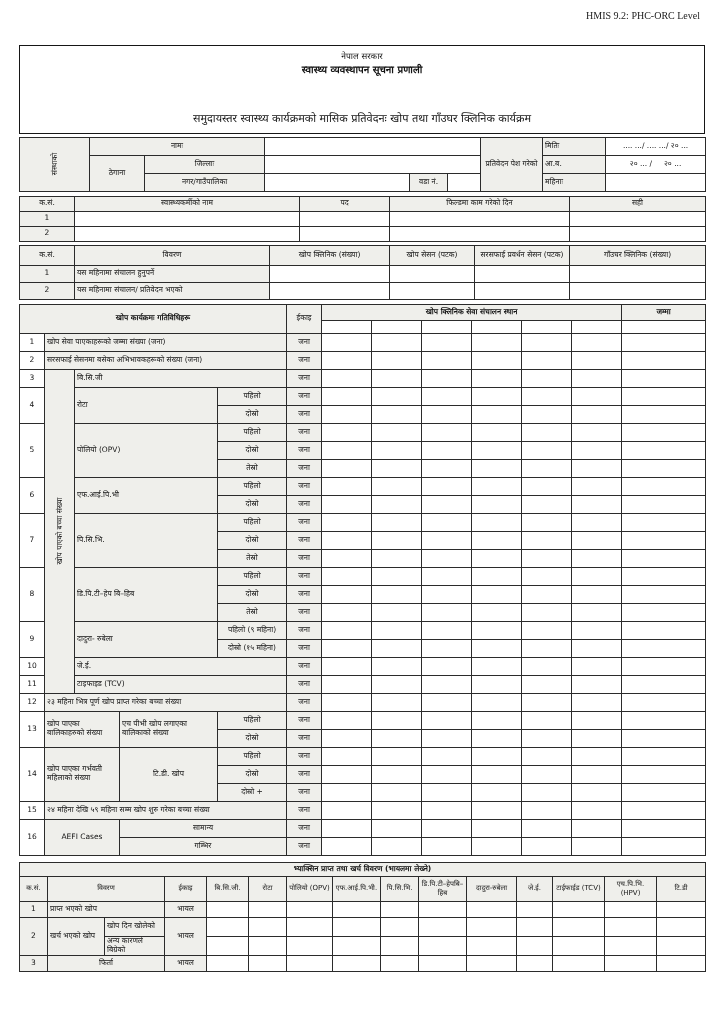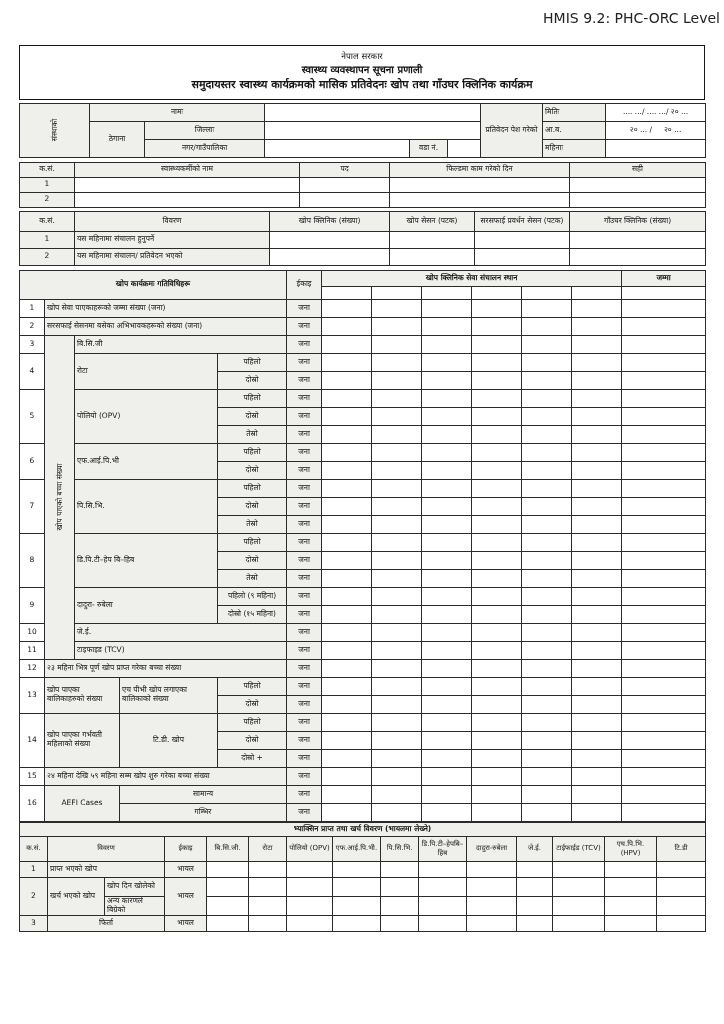--- a/index.html
+++ b/index.html
@@ -1,24 +1,24 @@
 <!DOCTYPE html>
 <html><head>
 <meta charset="utf-8">
 <style>
   html,body { margin:0; padding:0; background:#ffffff; }
   .page { position:relative; width:724px; height:1024px; background:#ffffff;
           font-family:"DejaVu Sans", sans-serif; color:#141414; overflow:hidden; }
-  .corner { position:absolute; top:10px; right:4px; font-size:14px; color:#222; }
+  .corner { position:absolute; top:10px; right:24px; font-size:10px; color:#222;font-family:Liberation Serif, serif; }
   .content { position:absolute; left:19px; top:0; width:686px; }
 
   .hbox { margin-top:45px; border:1.8px solid #161616; text-align:center; padding:4px 0 6px 0; }
   .hbox .h1 { font-size:8.5px; line-height:12.5px; }
   .hbox .h2 { font-size:10px; line-height:14px; font-weight:bold; }
-  .hbox .h3 { font-size:11px;  line-height:16px; font-weight:bold; }
+  .hbox .h3 { font-size:11px;  line-height:16px; font-weight:normal;margin-top:34px; }
 
   table { border-collapse:collapse; table-layout:fixed; width:686px; }
   table.sec { border:1.8px solid #161616; }
   td { border:1px solid #2b2b2b; font-size:7.5px; line-height:1.18; padding:0 2px;
        overflow:hidden; vertical-align:middle; }
   .sh  { background:#efefeb; }
   .e   { background:#ffffff; }
   .ctr { text-align:center; }
   .lbl { text-align:left; }
   .b   { font-weight:bold; }
@@ -27,21 +27,21 @@
   .vert { position:relative; }
   .vert > span { position:absolute; left:50%; top:50%;
                  transform:translate(-50%,-50%) rotate(-90deg); white-space:nowrap; }
 
   #info  { margin-top:3px; }  #info td  { height:17px; }
   #staff { margin-top:4px; }  #staff td { height:14px; }
   #session { margin-top:3px; } #session tr.h td { height:19px; } #session tr.r td { height:16px; }
   #main { margin-top:4px; }   #main td { height:17px; }
   #main tr.hd1 td { height:15px; } #main tr.hd2 td { height:12px; }
   #main td.e:last-child { border-left:1.5px solid #161616; }
-  #stock { } #stock td { height:15px; }
+  #stock { margin-top:6px; } #stock td { height:15px; }
   #stock tr.t td { height:13px; } #stock tr.h td { height:24px; font-size:7px; }
   #stock tr.r2 td { height:18px; }
 
   .footer { position:absolute; left:19px; right:19px; top:997px; display:flex;
             justify-content:space-between; font-size:7.5px; font-style:italic;
             font-family:"DejaVu Serif", serif; color:#222; }
 </style>
 </head>
 <body>
 

